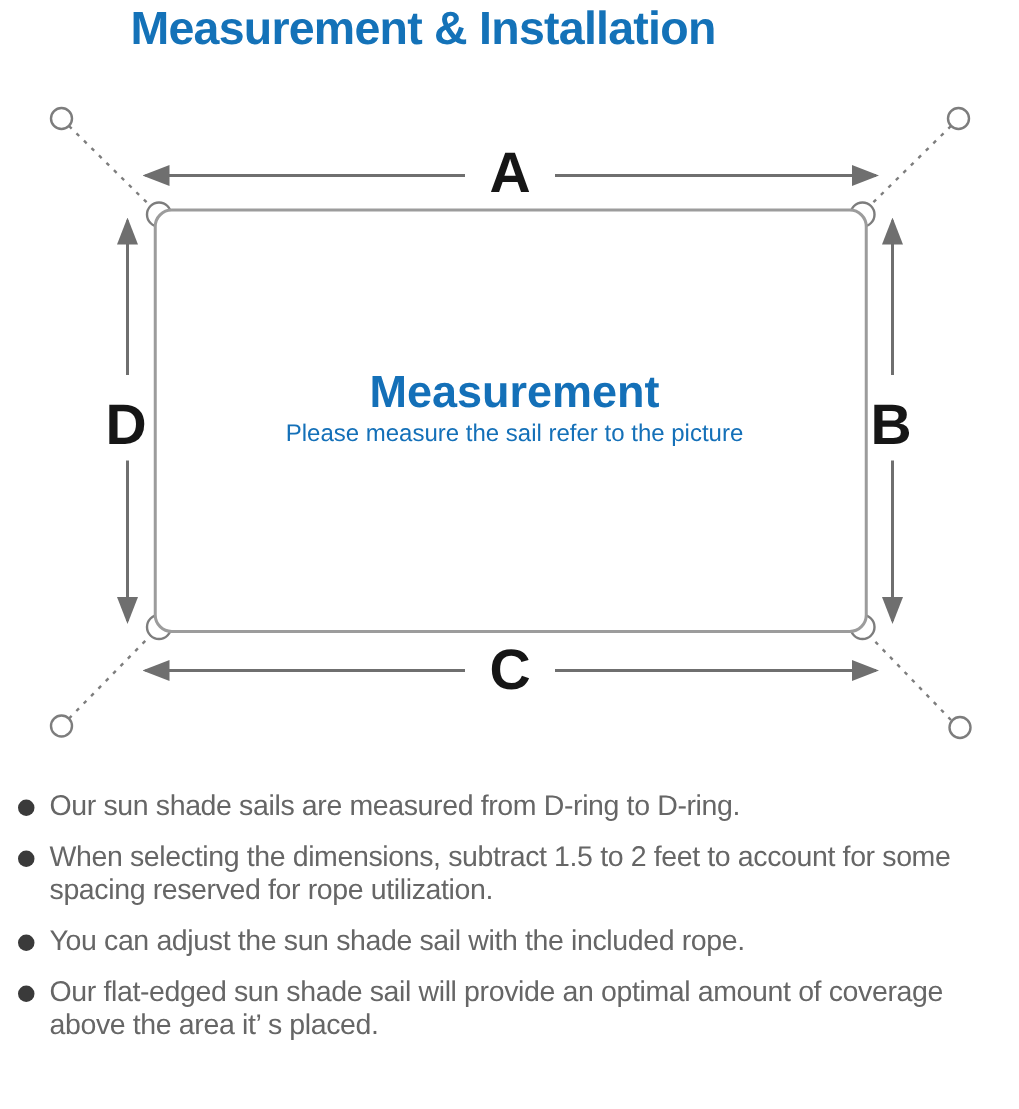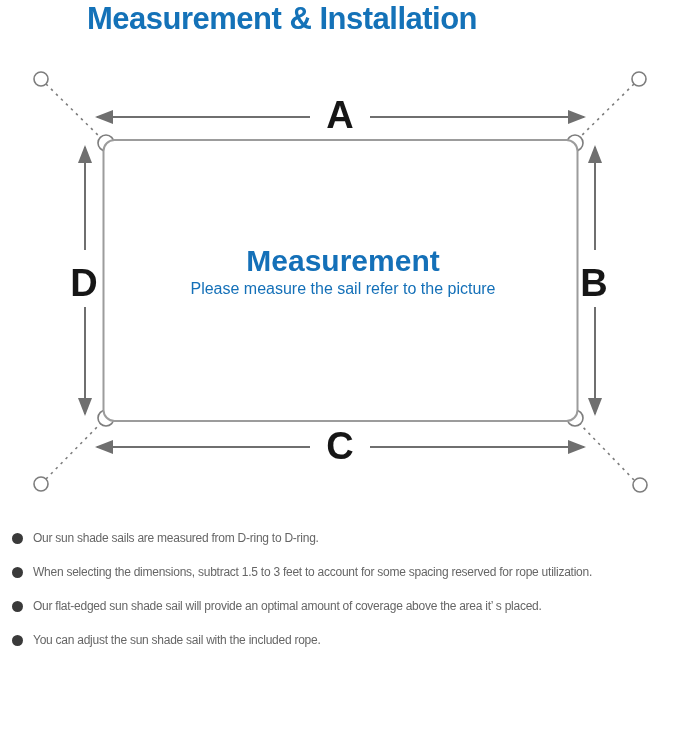--- a/index.html
+++ b/index.html
@@ -74,21 +74,21 @@
     left: 12px;
     width: 652px;
     margin: 0;
     padding: 0;
     list-style: none;
   }
   .notes li {
     position: relative;
     padding-left: 21px;
     margin-bottom: 12px;
-    font-size: 12px;
+    font-size: 19px;
     letter-spacing: -0.25px;
     line-height: 22px;
     color: #666666;
   }
   .notes li .dot {
     position: absolute;
     left: 0;
     top: 5.5px;
     width: 11px;
     height: 11px;
@@ -148,25 +148,25 @@
     <text class="center-sub" x="343" y="294">Please measure the sail refer to the picture</text>
   </svg>
 
   <ul class="notes">
     <li>
       <span class="dot"></span>
       <span>Our sun shade sails are measured from D-ring to D-ring.</span>
     </li>
     <li>
       <span class="dot"></span>
-      <span>When selecting the dimensions, subtract 1.5 to 3 feet to account for some spacing reserved for rope utilization.</span>
+      <span>When selecting the dimensions, subtract 1.5 to 2 feet to account for some spacing reserved for rope utilization.</span>
+    </li>
+    <li>
+      <span class="dot"></span>
+      <span>You can adjust the sun shade sail with the included rope.</span>
     </li>
     <li>
       <span class="dot"></span>
       <span>Our flat-edged sun shade sail will provide an optimal amount of coverage above the area it’ s placed.</span>
-    </li>
-    <li>
-      <span class="dot"></span>
-      <span>You can adjust the sun shade sail with the included rope.</span>
     </li>
   </ul>
 
 </div>
 
 </body></html>

